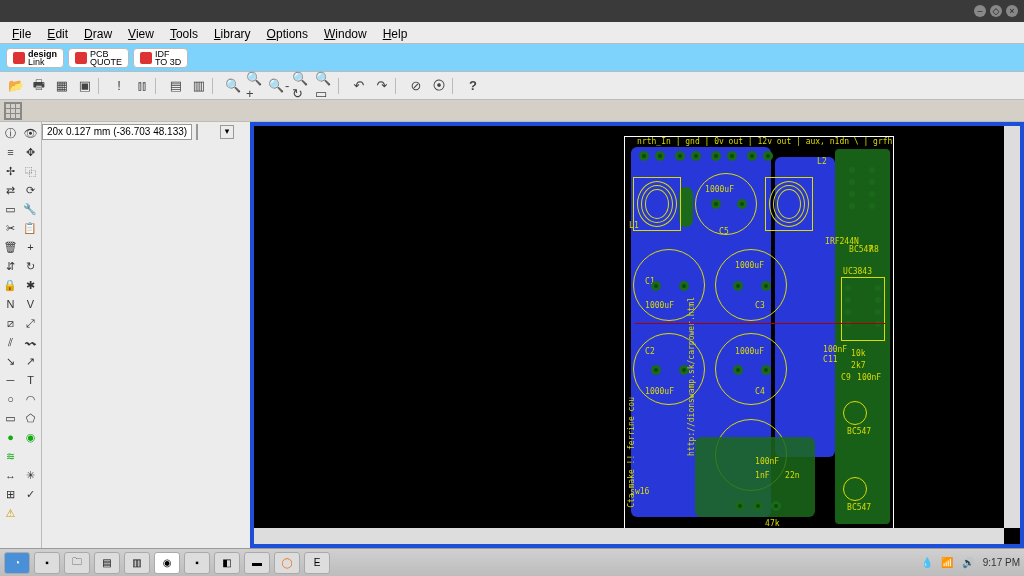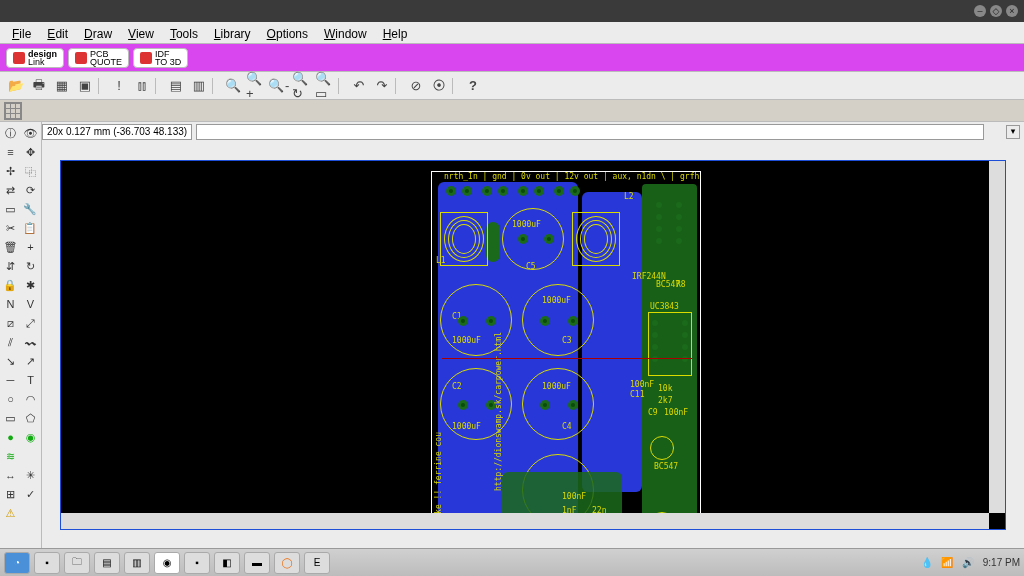--- a/index.html
+++ b/index.html
@@ -3,37 +3,37 @@
 <meta charset="utf-8">
 <style>
 * { margin: 0; padding: 0; box-sizing: border-box; font-family: sans-serif; }
 body { width: 1024px; height: 576px; background: #d4d0c8; overflow: hidden; display: flex; flex-direction: column; }
 .titlebar { background: #3a3a3a; color: #ddd; height: 22px; display: flex; align-items: center; justify-content: center; font-size: 11px; position: relative; }
 .titlebar .ctrls { position: absolute; right: 6px; display: flex; gap: 4px; }
 .titlebar .ctrl { width: 12px; height: 12px; border-radius: 50%; background: #888; font-size: 9px; color: #222; display: flex; align-items: center; justify-content: center; }
 .menubar { background: #ececec; height: 22px; display: flex; align-items: flex-end; padding: 0 4px; font-size: 12px; border-bottom: 1px solid #bbb; }
 .menubar .mi { padding: 2px 8px; cursor: pointer; }
 .menubar .mi span { text-decoration: underline; }
-.toolbar1 { background: #d946ef; height: 28px; display: flex; align-items: center; padding: 2px 6px; gap: 4px; border-bottom: 1px solid #bbb; }
+.toolbar1 { background: #7dd3fc; height: 28px; display: flex; align-items: center; padding: 2px 6px; gap: 4px; border-bottom: 1px solid #bbb; }
 .btn-pill { background: #fff; border: 1px solid #bbb; border-radius: 4px; padding: 3px 6px; font-size: 9px; display: flex; align-items: center; gap: 3px; height: 20px; }
 .btn-pill .ic { width: 12px; height: 12px; border-radius: 2px; }
 .toolbar2 { background: #ececec; height: 28px; display: flex; align-items: center; padding: 2px 6px; gap: 3px; border-bottom: 1px solid #bbb; }
 .tbtn { width: 20px; height: 20px; display: flex; align-items: center; justify-content: center; font-size: 13px; color: #444; cursor: pointer; }
 .tbtn.sep { width: 8px; border-left: 1px solid #bbb; height: 16px; pointer-events:none; }
 .main { flex: 1; display: flex; min-height: 0; }
 .left-tools { width: 42px; background: #ececec; border-right: 1px solid #bbb; display: flex; flex-direction: column; align-items: center; padding: 2px 0; gap: 1px; }
 .left-tools .row { display: flex; gap: 2px; }
 .ltbtn { width: 18px; height: 18px; display: flex; align-items: center; justify-content: center; font-size: 11px; color: #333; cursor: pointer; }
-.work { flex: 1; display: flex; flex-direction: column; background: #ececec; }
+.work { flex: 1; display: flex; flex-direction: row; background: #ececec; gap: 12px; }
 .gridbar { height: 22px; display: flex; align-items: center; padding: 0 4px; gap: 4px; border-bottom: 1px solid #bbb; }
 .gridicon { width: 18px; height: 18px; border: 1px solid #888; background: repeating-linear-gradient(#888 0 1px, transparent 1px 5px), repeating-linear-gradient(90deg,#888 0 1px, transparent 1px 5px); }
 .coordbar { height: 20px; display: flex; align-items: center; gap: 4px; }
 .coordbox { background: #fff; border: 1px solid #999; font-size: 10px; padding: 1px 4px; min-width: 150px; height: 16px; }
 .cmdbox { flex: 1; background: #fff; border: 1px solid #999; height: 16px; margin-right: 18px; }
-.canvas-wrap { flex: 1; position: relative; background: #000; margin: 18px; border: 1px solid #1d4ed8; overflow: hidden; }
+.canvas-wrap { flex: 1; position: relative; background: #000; margin: 0; border: 4px solid #1d4ed8; overflow: hidden; }
 .scroll-v { position: absolute; right: 0; top: 0; bottom: 16px; width: 16px; background: #ddd; }
 .scroll-h { position: absolute; left: 0; right: 16px; bottom: 0; height: 16px; background: #ddd; }
 .canvas { position: absolute; inset: 0; background-image: radial-gradient(circle, #333 0.5px, transparent 0.5px); background-size: 18px 18px; }
 .board { position: absolute; left: 370px; top: 10px; width: 270px; height: 395px; border: 1px solid #fff; }
 .copper { position: absolute; background: #2838d8; }
 .silk { position: absolute; border: 1px solid #dbdb00; }
 .pad { position: absolute; width: 10px; height: 10px; background: #1b6a1b; border-radius: 50%; }
 .pad::after { content:""; position:absolute; inset:3px; background:#0a4a0a; border-radius:50%; }
 .hole { position:absolute; width:6px; height:6px; background:#1b6a1b; border-radius:50%; }
 .txt { position: absolute; color: #dbdb00; font-size: 8px; font-family: monospace; white-space: nowrap; }

